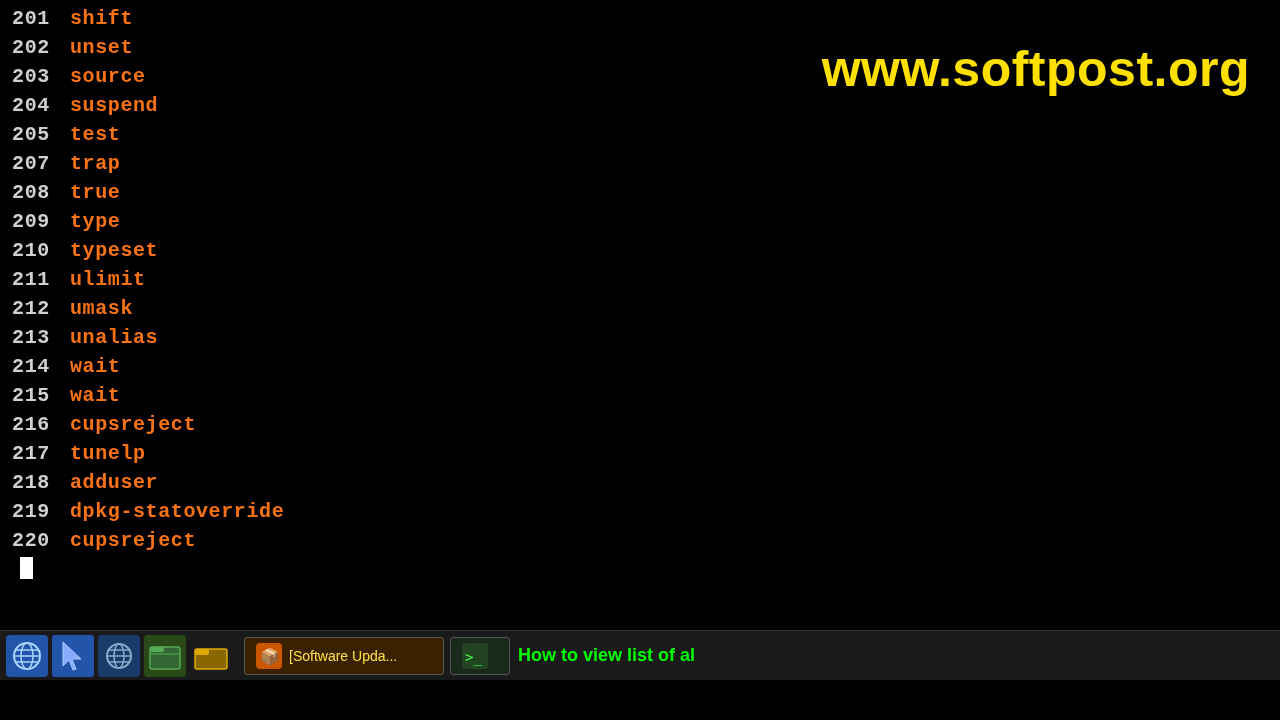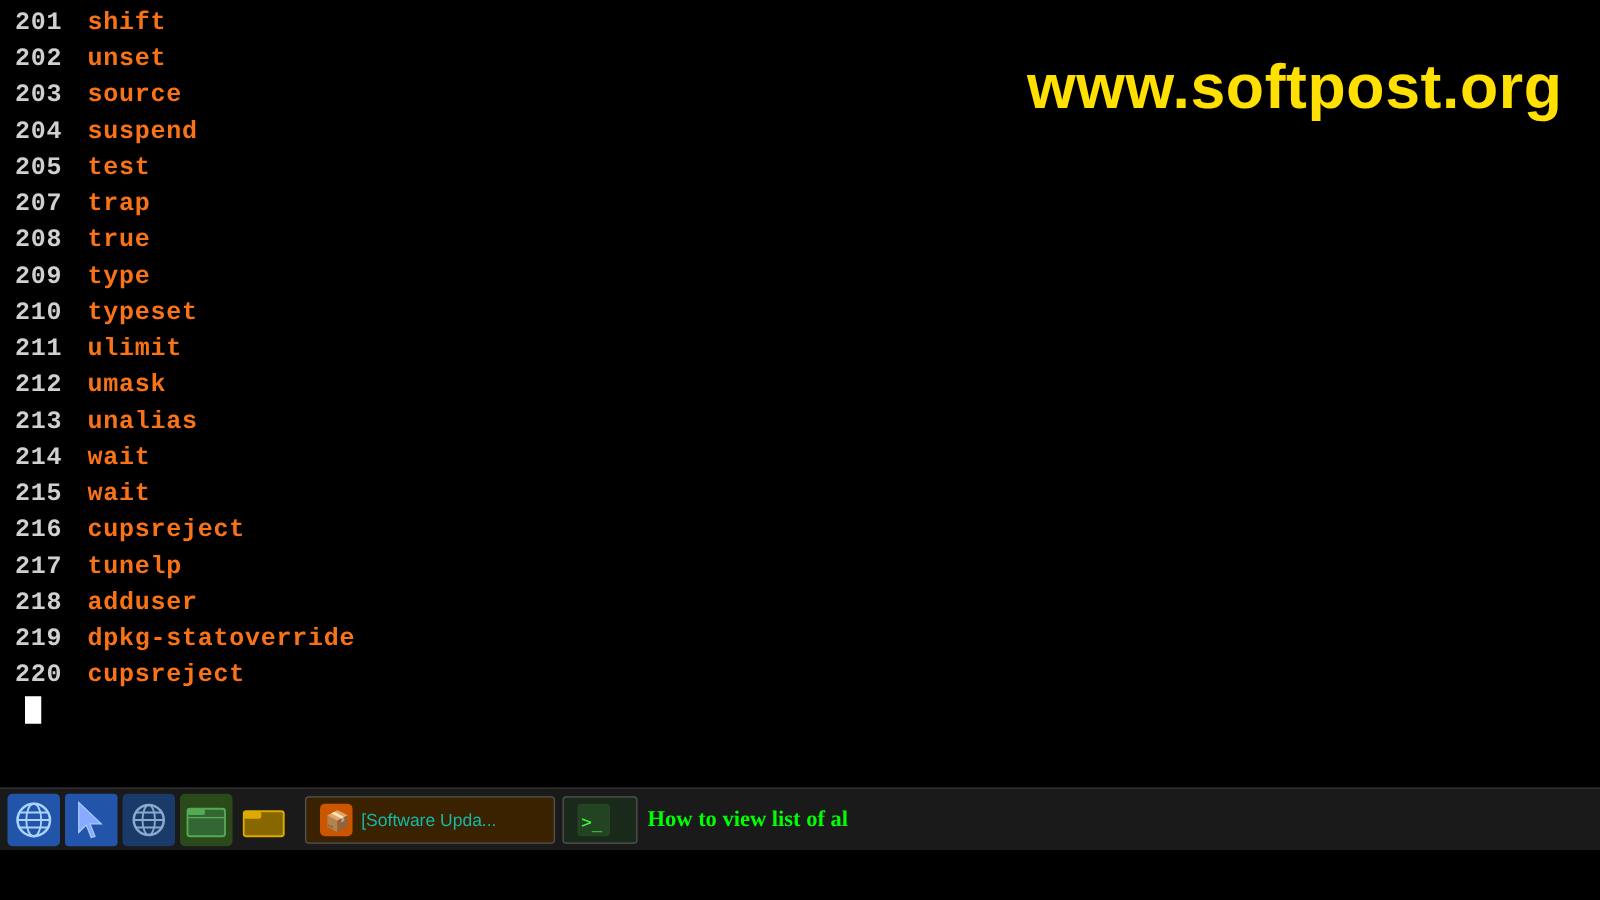--- a/index.html
+++ b/index.html
@@ -126,21 +126,21 @@
       min-width: 200px;
     }
 
     .taskbar-app-icon {
       width: 28px;
       height: 28px;
       font-size: 20px;
     }
 
     .taskbar-app-label {
-      color: #14b8a6;
+      color: #fde047;
       font-size: 14px;
       font-family: Arial, sans-serif;
       white-space: nowrap;
     }
 
     .taskbar-app2 {
       display: flex;
       align-items: center;
       gap: 6px;
       background: #1a2a1a;
@@ -148,21 +148,21 @@
       border-radius: 3px;
       padding: 3px 10px;
       margin-left: 6px;
       height: 38px;
       min-width: 60px;
     }
 
     .taskbar-tip {
       color: #00ff00;
       font-size: 18px;
-      font-family: Liberation Serif, serif;
+      font-family: Liberation Sans, sans-serif;
       font-weight: bold;
       margin-left: 8px;
       white-space: nowrap;
     }
 
     
     .bottom-strip {
       width: 1280px;
       height: 40px;
       background: #000;

